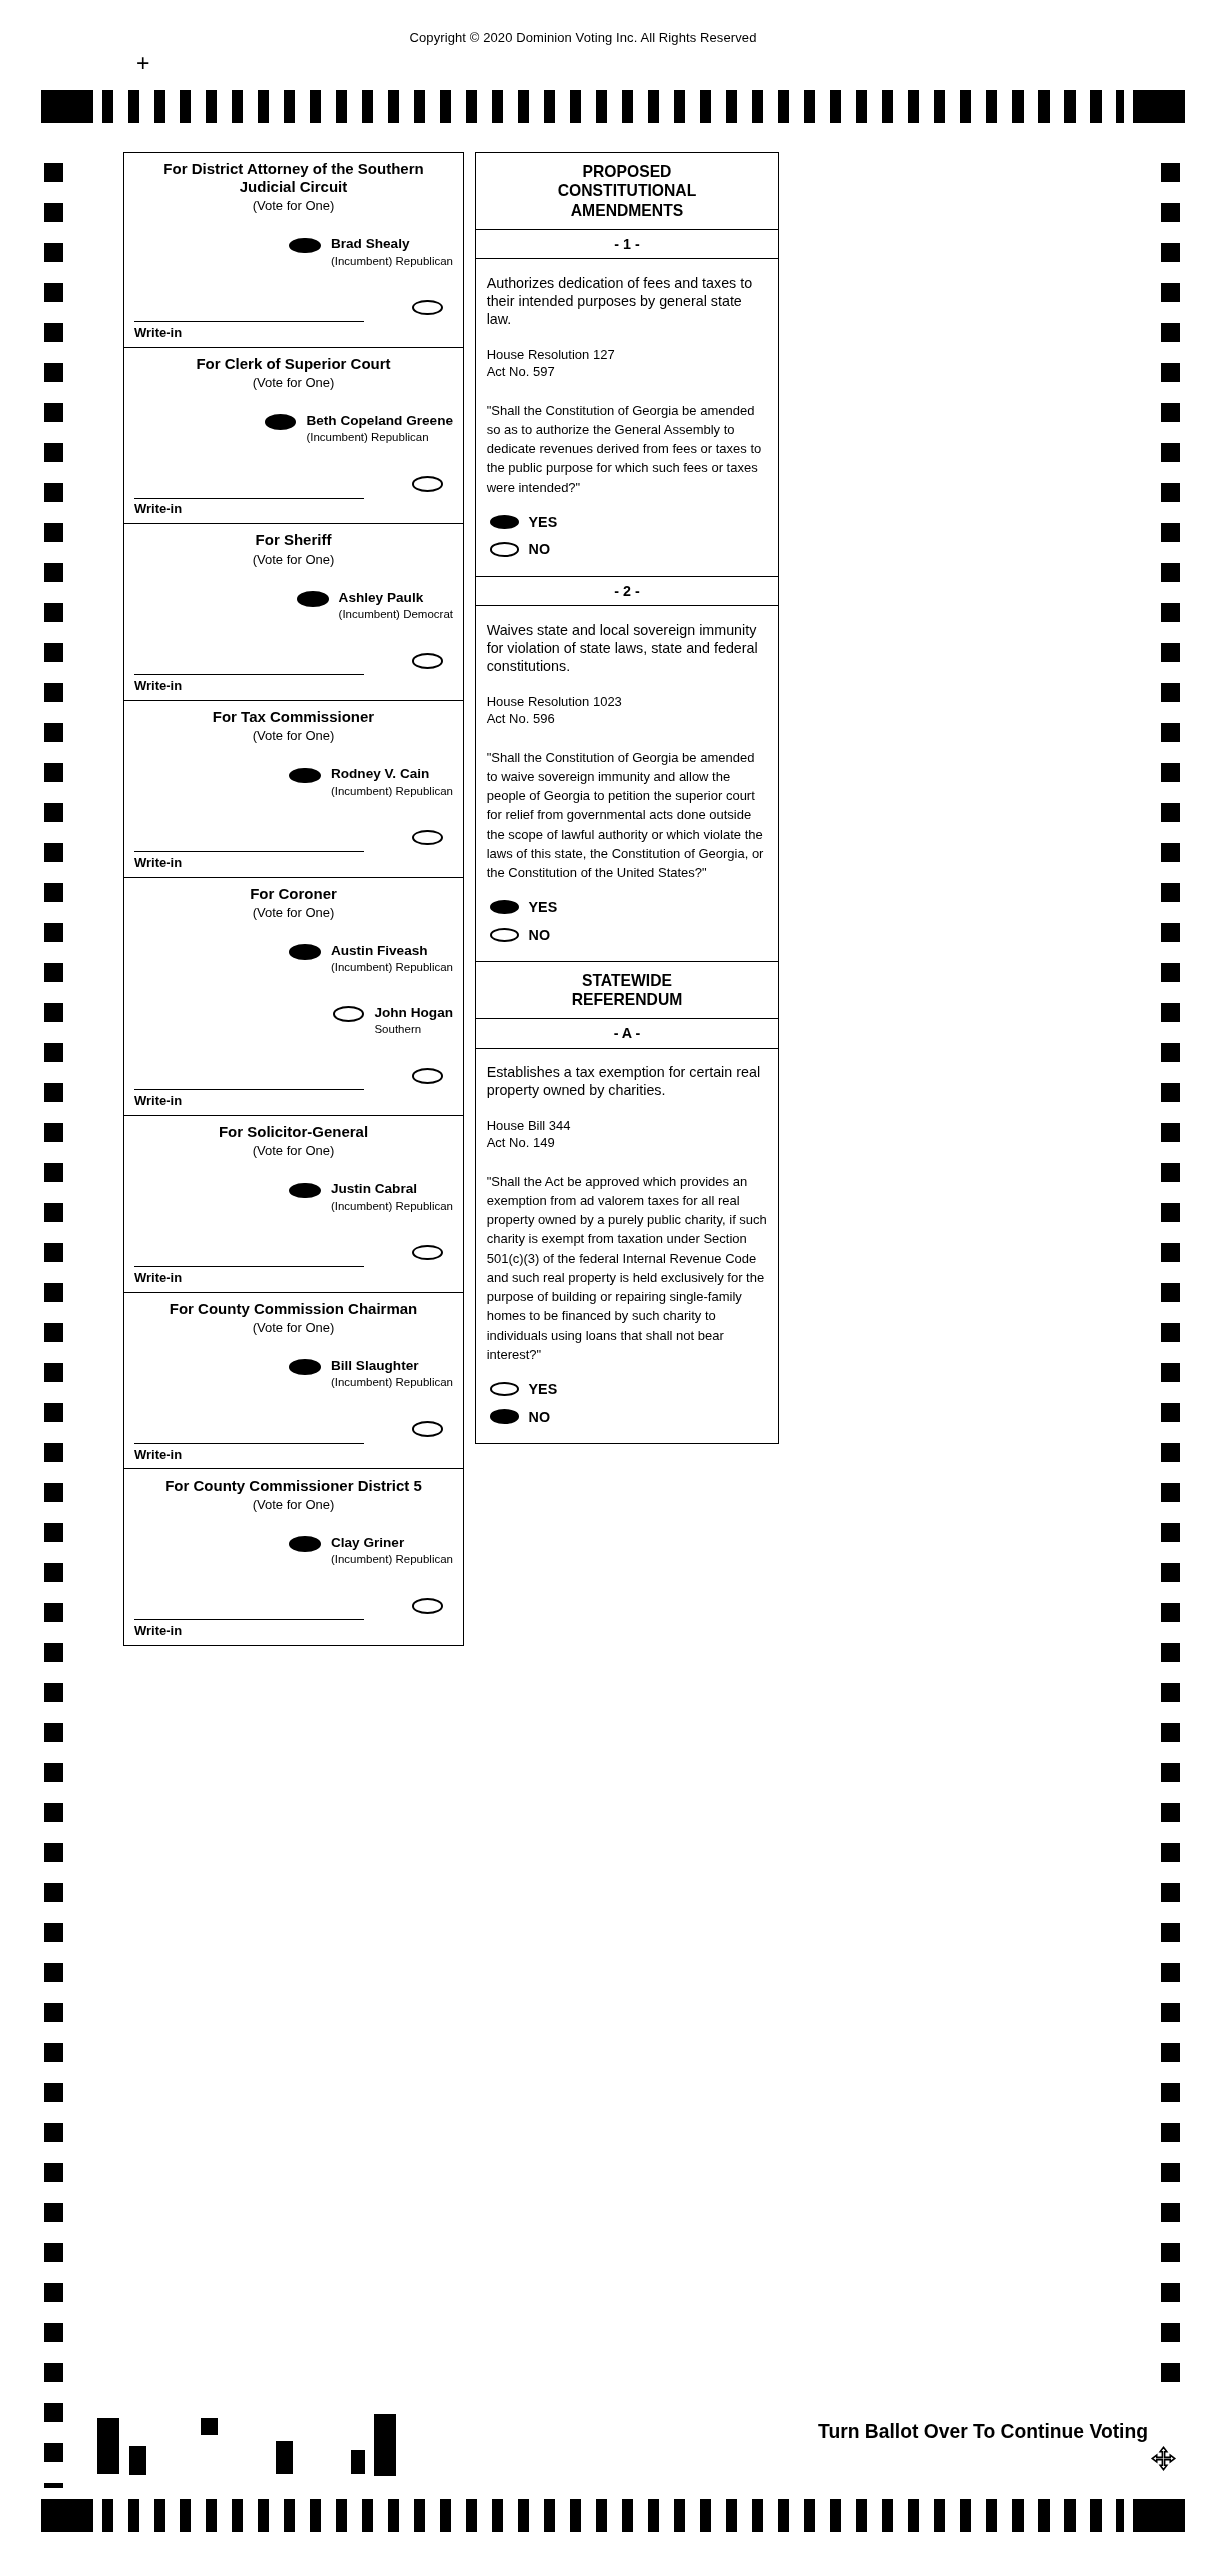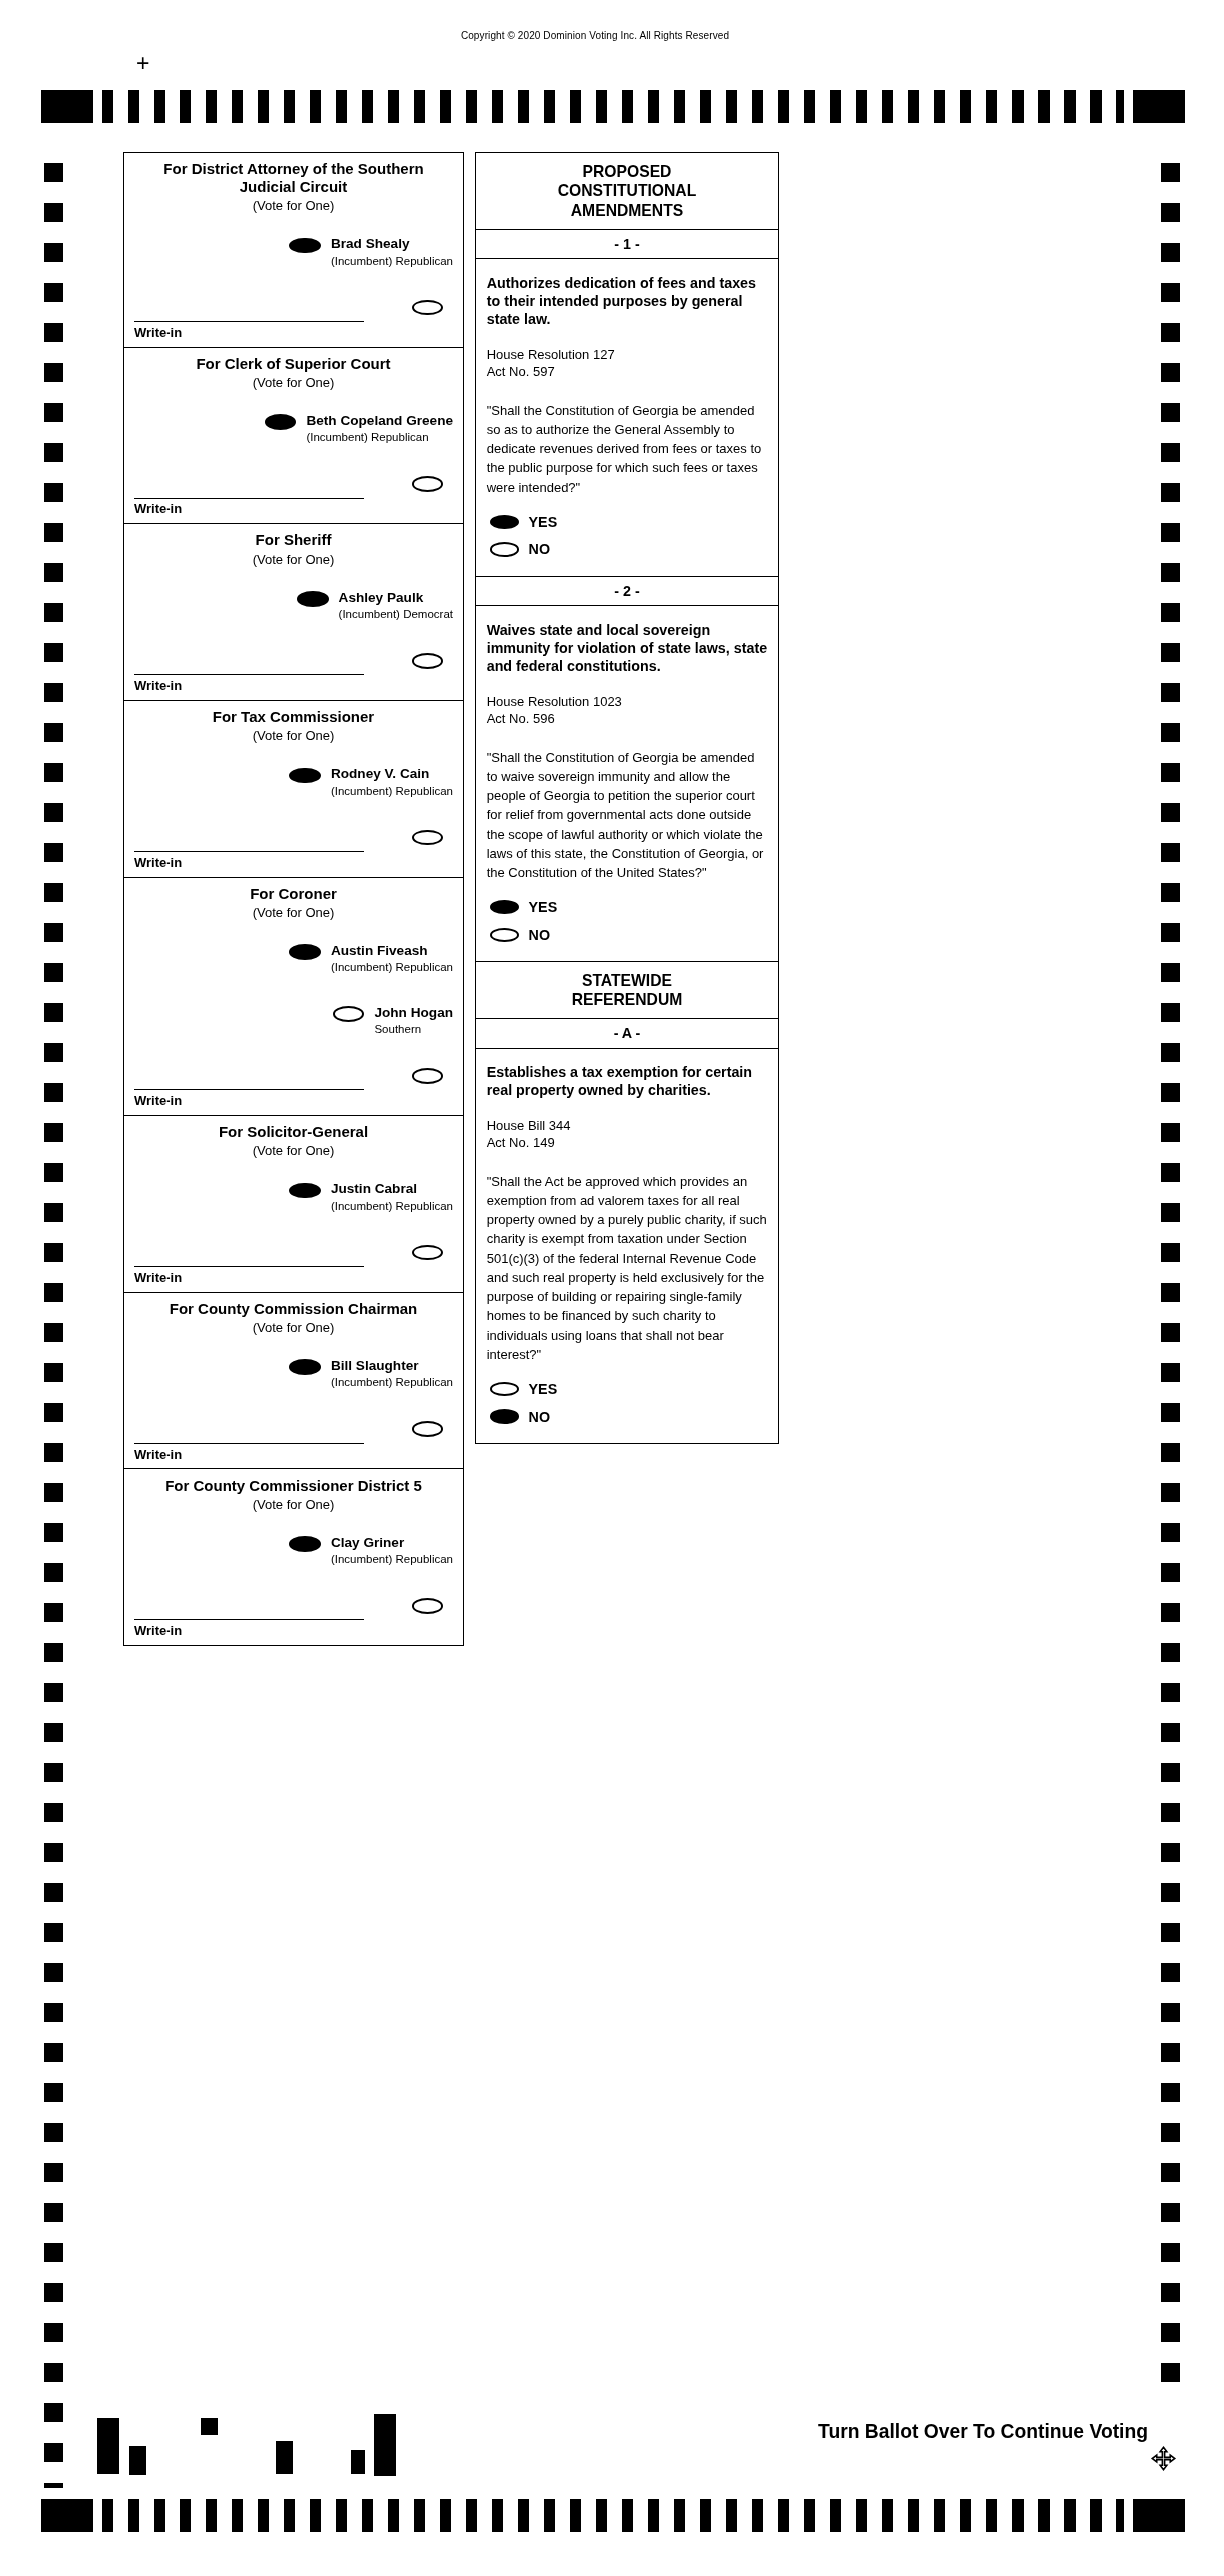--- a/index.html
+++ b/index.html
@@ -9,22 +9,22 @@
     width: 1225px;
     height: 2576px;
     background: #ffffff;
     color: #000;
     font-family: "Liberation Sans", sans-serif;
     overflow: hidden;
   }
 
   
   .copyright {
-    position: absolute; top: 30px; left: 12px; width: 1166px;
-    text-align: center; font-size: 10px; letter-spacing: 0.1px;
+    position: absolute; top: 30px; left: 0; width: 1166px;
+    text-align: center; font-size: 13px; letter-spacing: 0.1px;
   }
   .plus { position: absolute; left: 136px; top: 50px; font-size: 23px; font-weight: 400; }
 
   
   .strip {
     position: absolute; left: 41px; width: 1144px; height: 33px;
     display: flex; align-items: stretch;
   }
   .strip.top { top: 90px; }
   .strip.bottom { top: 2499px; }
@@ -65,21 +65,21 @@
 
   
   .sec-header {
     border: 1.4px solid #000; margin-top: -1.4px; background: #fff;
     text-align: center; font-weight: bold; font-size: 15.7px;
     line-height: 1.25; padding: 8.6px 56px;
   }
   .measure { border: 1.4px solid #000; margin-top: -1.4px; background: #fff; }
   .m-num { font-weight: bold; font-size: 14.3px; text-align: center; padding: 6.4px 0; border-bottom: 1.4px solid #000; }
   .m-body { padding: 5.7px 10.7px 10px; }
-  .m-summary { font-weight: bold; font-size: 14.3px; line-height: 1.28; margin: 8.6px 0 4.3px; }
+  .m-summary { font-weight: normal; font-size: 14.3px; line-height: 1.28; margin: 8.6px 0 4.3px; }
   .m-refs { margin: 17px 0 5.7px; }
   .m-ref { font-size: 13px; line-height: 1.35; }
   .m-question { font-size: 13px; line-height: 1.48; margin: 20px 0 17px; }
   .opt { display: flex; align-items: center; margin: 11.5px 0 8.6px; }
   .opt .oval { width: 29px; height: 14.3px; margin: 0 10px 0 2.9px; }
   .opt-label { font-weight: bold; font-size: 14.3px; }
 
   
   .code-marks { position: absolute; left: 97px; top: 2414px; width: 308px; height: 66px; }
   .cm { position: absolute; background: #000; }

